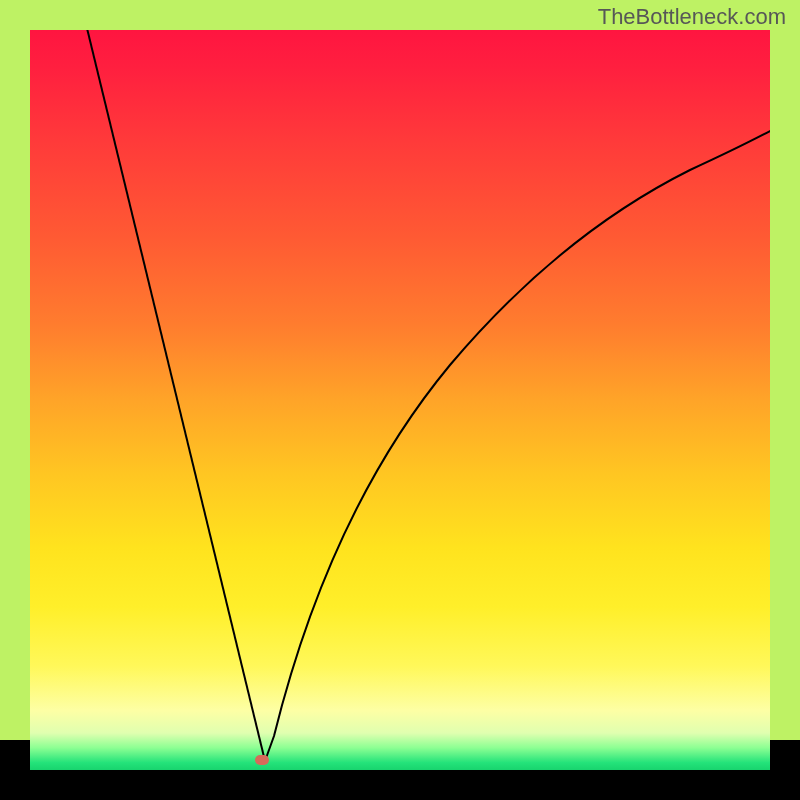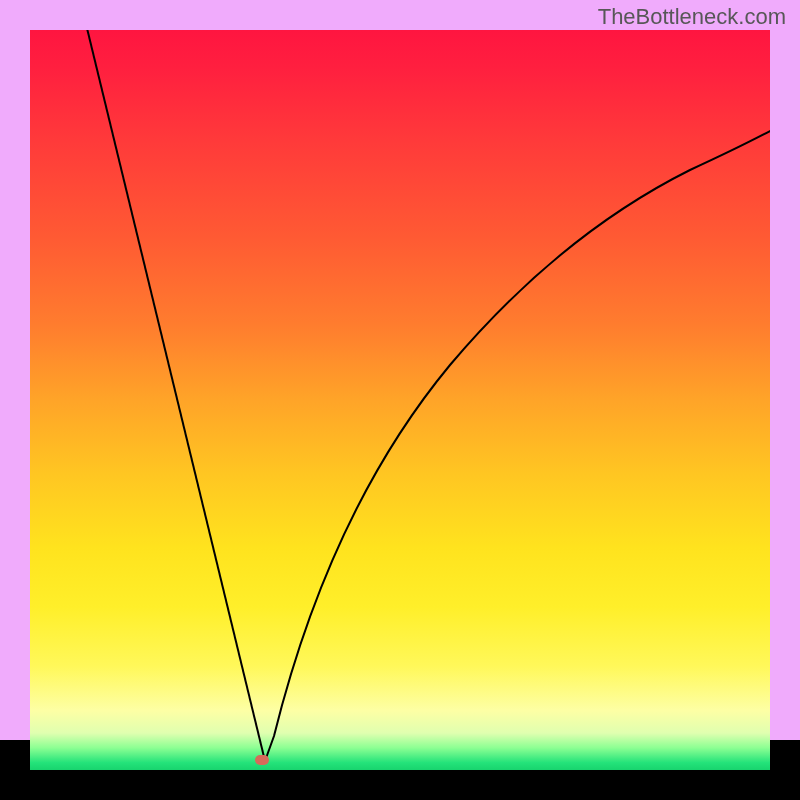--- a/index.html
+++ b/index.html
@@ -10,21 +10,21 @@
     background: #000;
     overflow: hidden;
     font-family: Arial, Helvetica, sans-serif;
   }
   .frame {
     position: absolute;
     top: 0;
     left: 0;
     width: 800px;
     height: 740px;
-    background: #f0abfc;
+    background: #bef264;
   }
   .plot-area {
     position: absolute;
     top: 30px;
     left: 30px;
     width: 740px;
     height: 740px;
     overflow: hidden;
   }
   .gradient {

